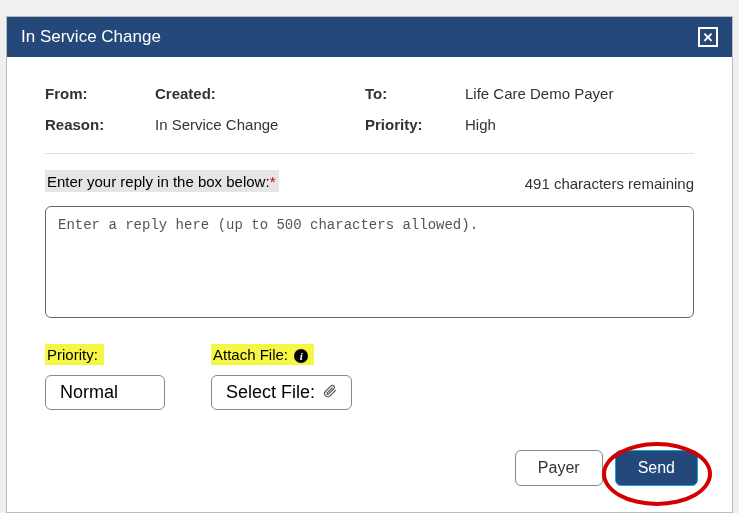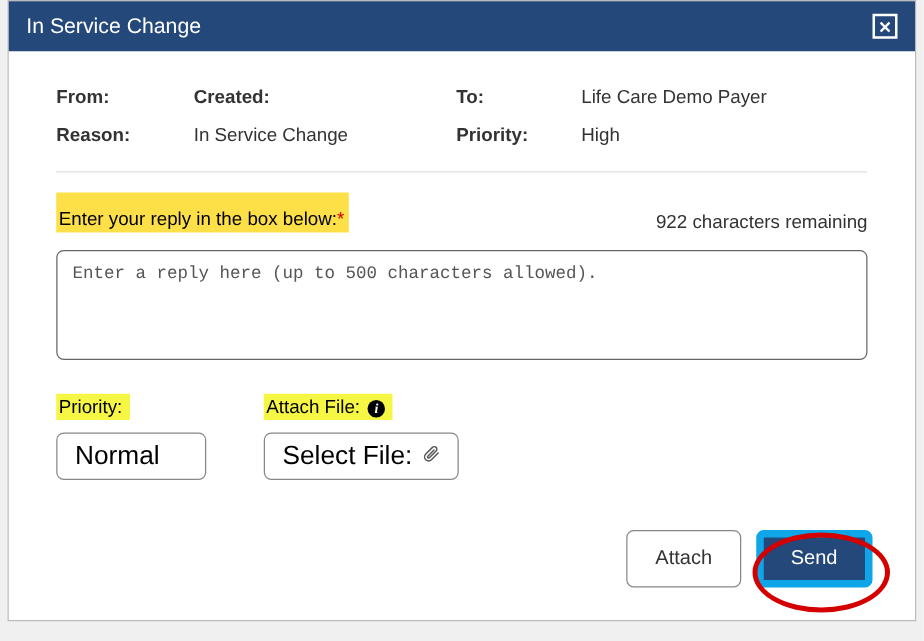--- a/index.html
+++ b/index.html
@@ -7,21 +7,21 @@
       font-family: -apple-system, BlinkMacSystemFont, "Segoe UI", Arial, sans-serif;
       background: #f0f0f0;
       width: 739px;
       height: 513px;
       position: relative;
       overflow: hidden;
     }
     .modal {
       position: absolute;
       left: 6px;
-      top: 0;
+      top: 16px;
       width: 727px;
       background: #fff;
       border: 1px solid #bbb;
     }
     .modal-header {
       background: #24487a;
       color: #fff;
       padding: 10px 14px;
       display: flex;
       justify-content: space-between;
@@ -59,26 +59,26 @@
       border-top: 1px solid #e0e0e0;
       margin: 0 0 16px 0;
     }
     .reply-row {
       display: flex;
       justify-content: space-between;
       align-items: flex-end;
       margin-bottom: 14px;
       font-size: 15px;
     }
-    .hl { background: #fde047; padding: 13px 4px 2px 2px; }
+    .hl { background: #e5e5e5; padding: 3px 4px 2px 2px; }
     .req { color: #d40000; }
     .remaining { color:#333; }
     .reply-box {
       width: 100%;
-      height: 88px;
+      height: 112px;
       border: 1px solid #666;
       border-radius: 6px;
       padding: 10px 12px;
       font-family: "Courier New", monospace;
       font-size: 14px;
       resize: none;
       color:#333;
     }
     .reply-box::placeholder { color:#555; opacity:1; }
     .controls-row {
@@ -88,21 +88,21 @@
       align-items: flex-start;
     }
     .ctrl-group { }
     .ctrl-label { font-size: 15px; display:inline-block; padding:2px 6px 2px 2px; }
     .ctrl-label.hl { background:#f6f645; }
     .ctrl-field {
       margin-top: 10px;
       border: 1px solid #888;
       border-radius: 6px;
       padding: 6px 14px;
-      font-size: 21px;
+      font-size: 18px;
       display:flex;
       align-items:center;
       gap:8px;
       cursor:pointer;
       background:#fff;
       min-width: 120px;
     }
     .info-icon {
       display:inline-flex;
       width:14px; height:14px;
@@ -130,21 +130,21 @@
       cursor:pointer;
     }
     .btn-cancel {
       background:#fff;
       border:1px solid #888;
       color:#333;
       margin-right: 12px;
     }
     .btn-send {
       background:#24487a;
-      border:6px solid #0ea5e9;
+      border:1px solid #0ea5e9;
       color:#fff;
       font-weight:500;
     }
     .send-circle {
       position:absolute;
       right: 20px;
       bottom: 6px;
       width: 110px;
       height: 64px;
       border: 4px solid #d40000;
@@ -180,21 +180,21 @@
       <div class="lbl">Priority:</div>
       <div>High</div>
     </div>
 
     <hr class="divider">
 
     <div class="reply-row">
       <span class="hl">
         <span>Enter your reply in the box below:</span><span class="req">*</span>
       </span>
-      <span class="remaining">922 characters remaining</span>
+      <span class="remaining">491 characters remaining</span>
     </div>
 
     <textarea class="reply-box" placeholder="Enter a reply here (up to 500 characters allowed)." style=""></textarea>
 
     <div class="controls-row">
       <div class="ctrl-group">
         <span class="ctrl-label hl">Priority:</span>
         <div class="ctrl-field">
           <span>Normal</span>
         </div>
@@ -210,18 +210,18 @@
             <svg width="14" height="14" viewBox="0 0 24 24" fill="none" stroke="#555" stroke-width="2" stroke-linecap="round" stroke-linejoin="round">
                 <path d="M21.44 11.05l-9.19 9.19a5.5 5.5 0 0 1-7.78-7.78l9.19-9.19a3.5 3.5 0 0 1 4.95 4.95l-9.19 9.19a1.5 1.5 0 0 1-2.12-2.12l8.49-8.49"></path>
               </svg>
           </span>
         </div>
       </div>
     </div>
   </div>
 
   <div class="modal-footer">
-    <button class="btn btn-cancel">Attach</button>
+    <button class="btn btn-cancel">Payer</button>
     <button class="btn btn-send">Send</button>
   </div>
 
   <div class="send-circle"></div>
 </div>
 
 </body></html>

